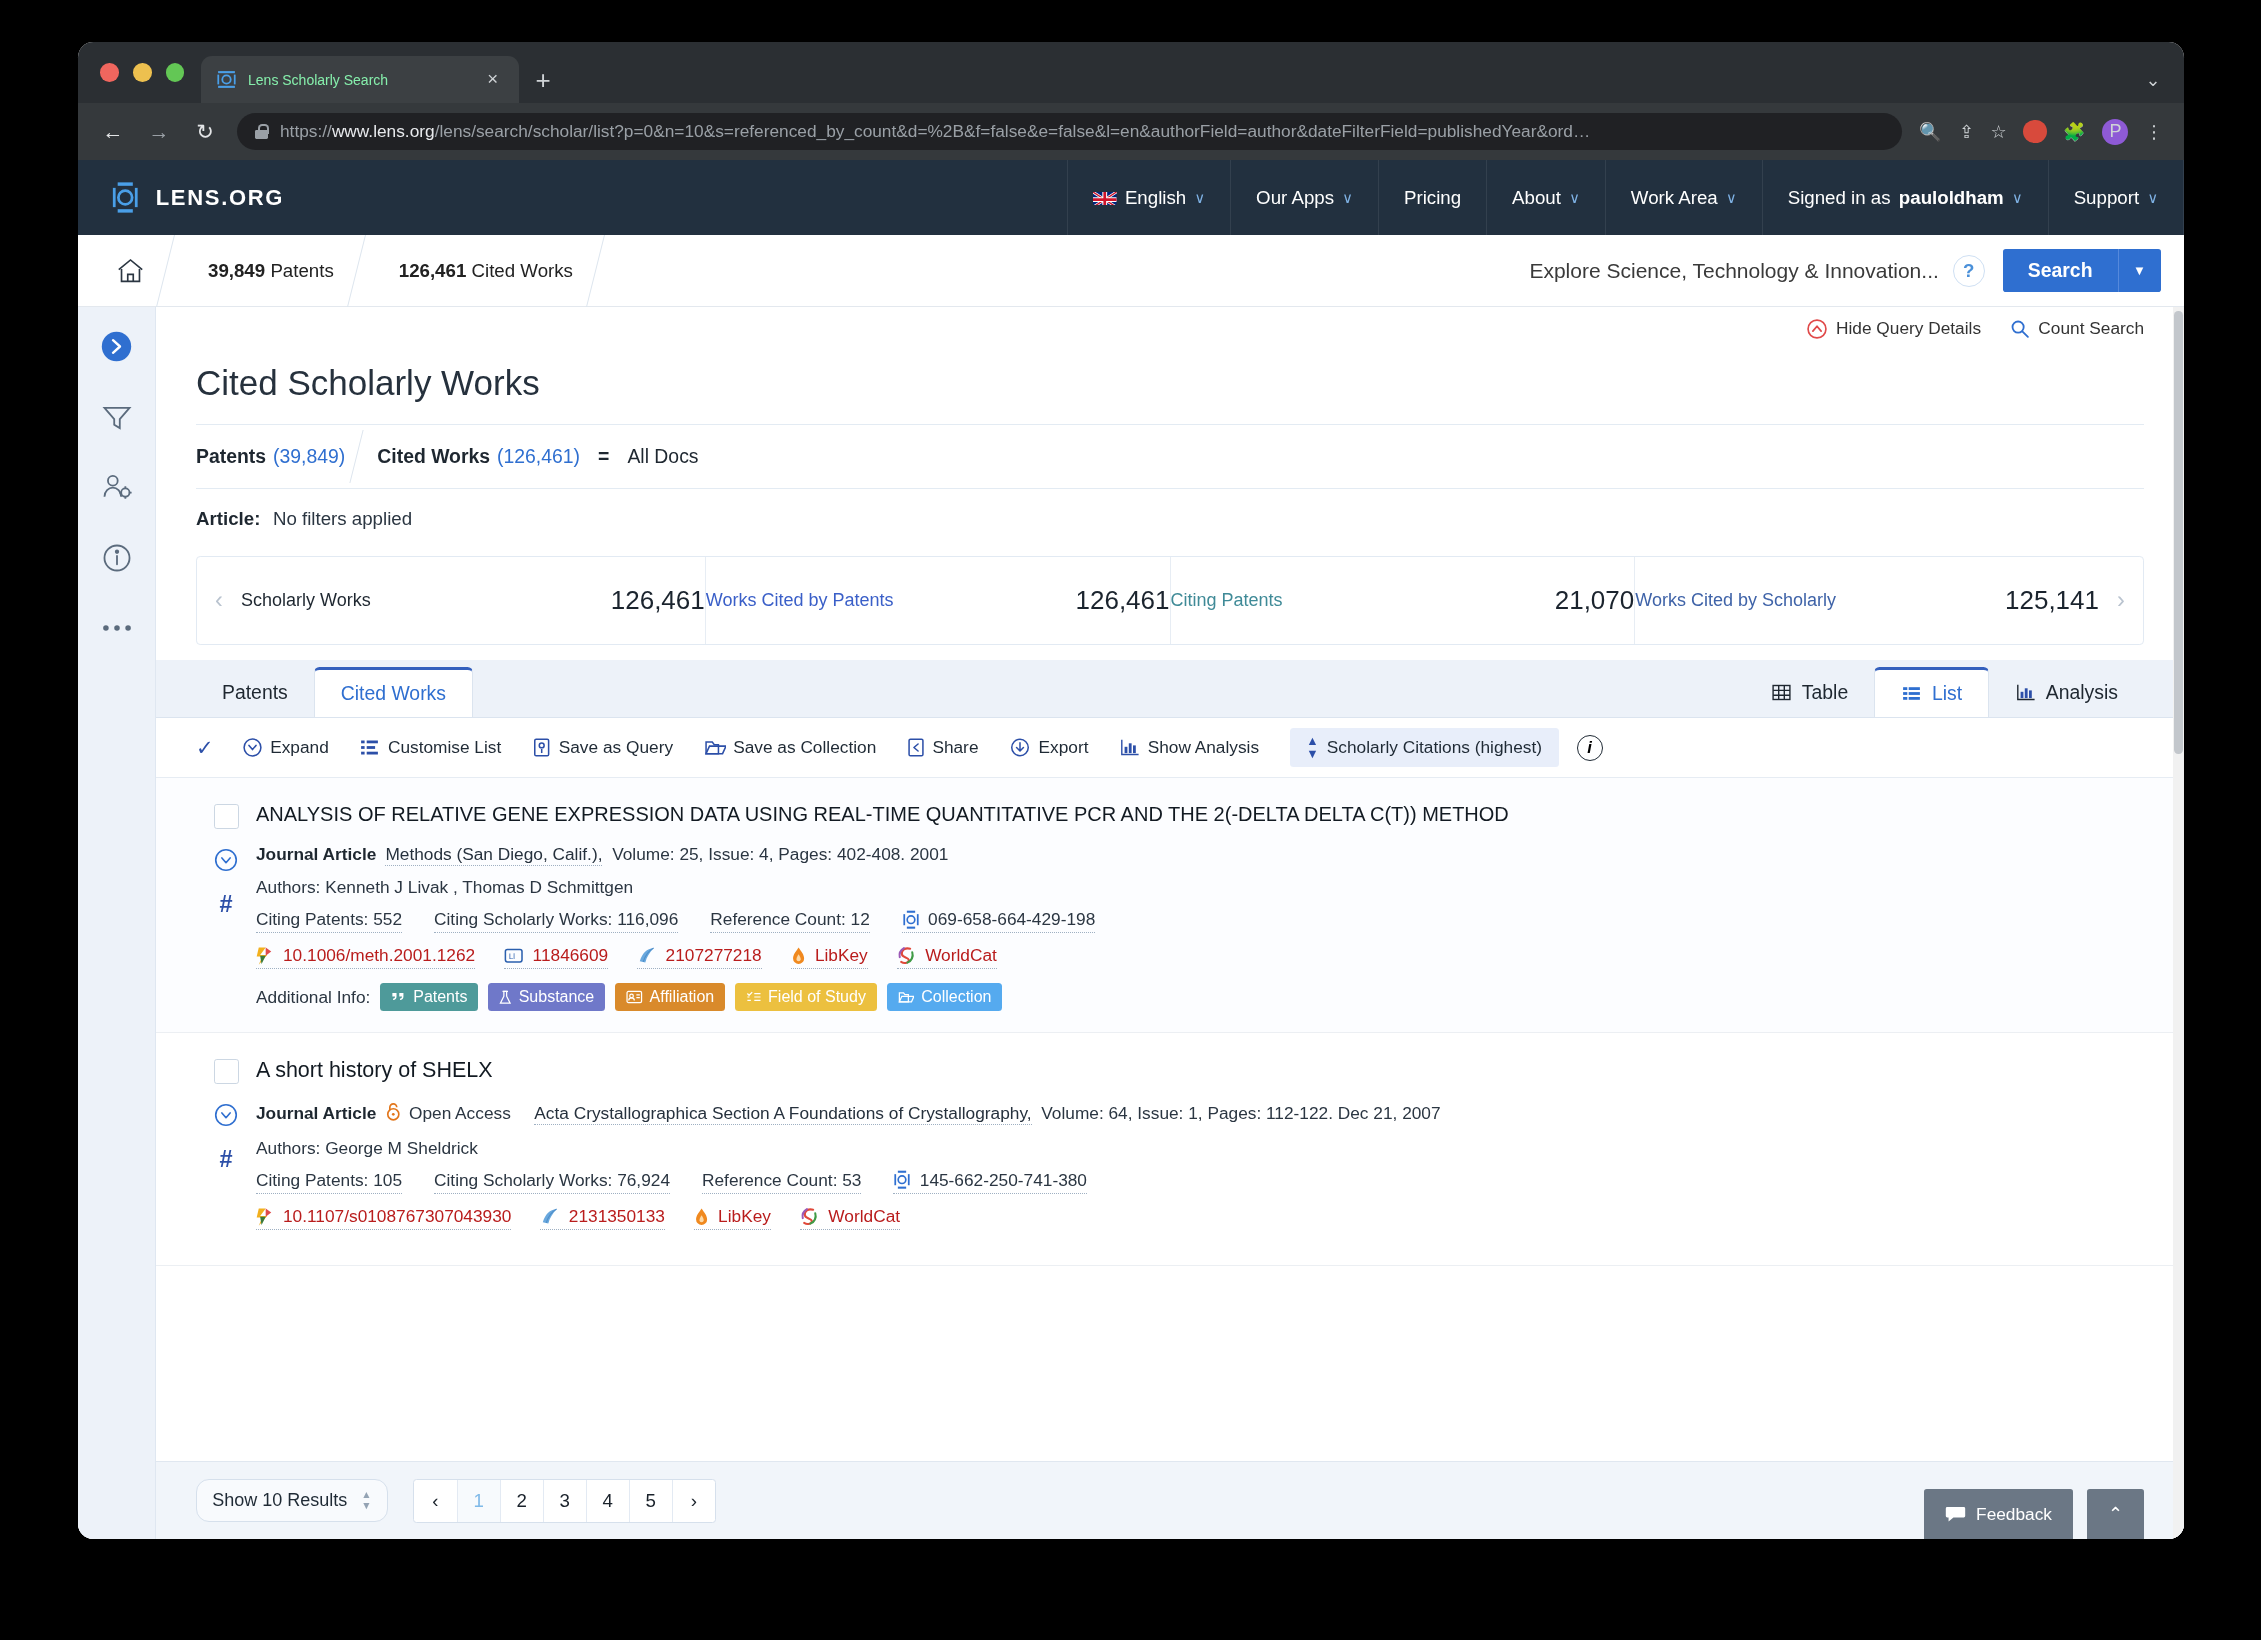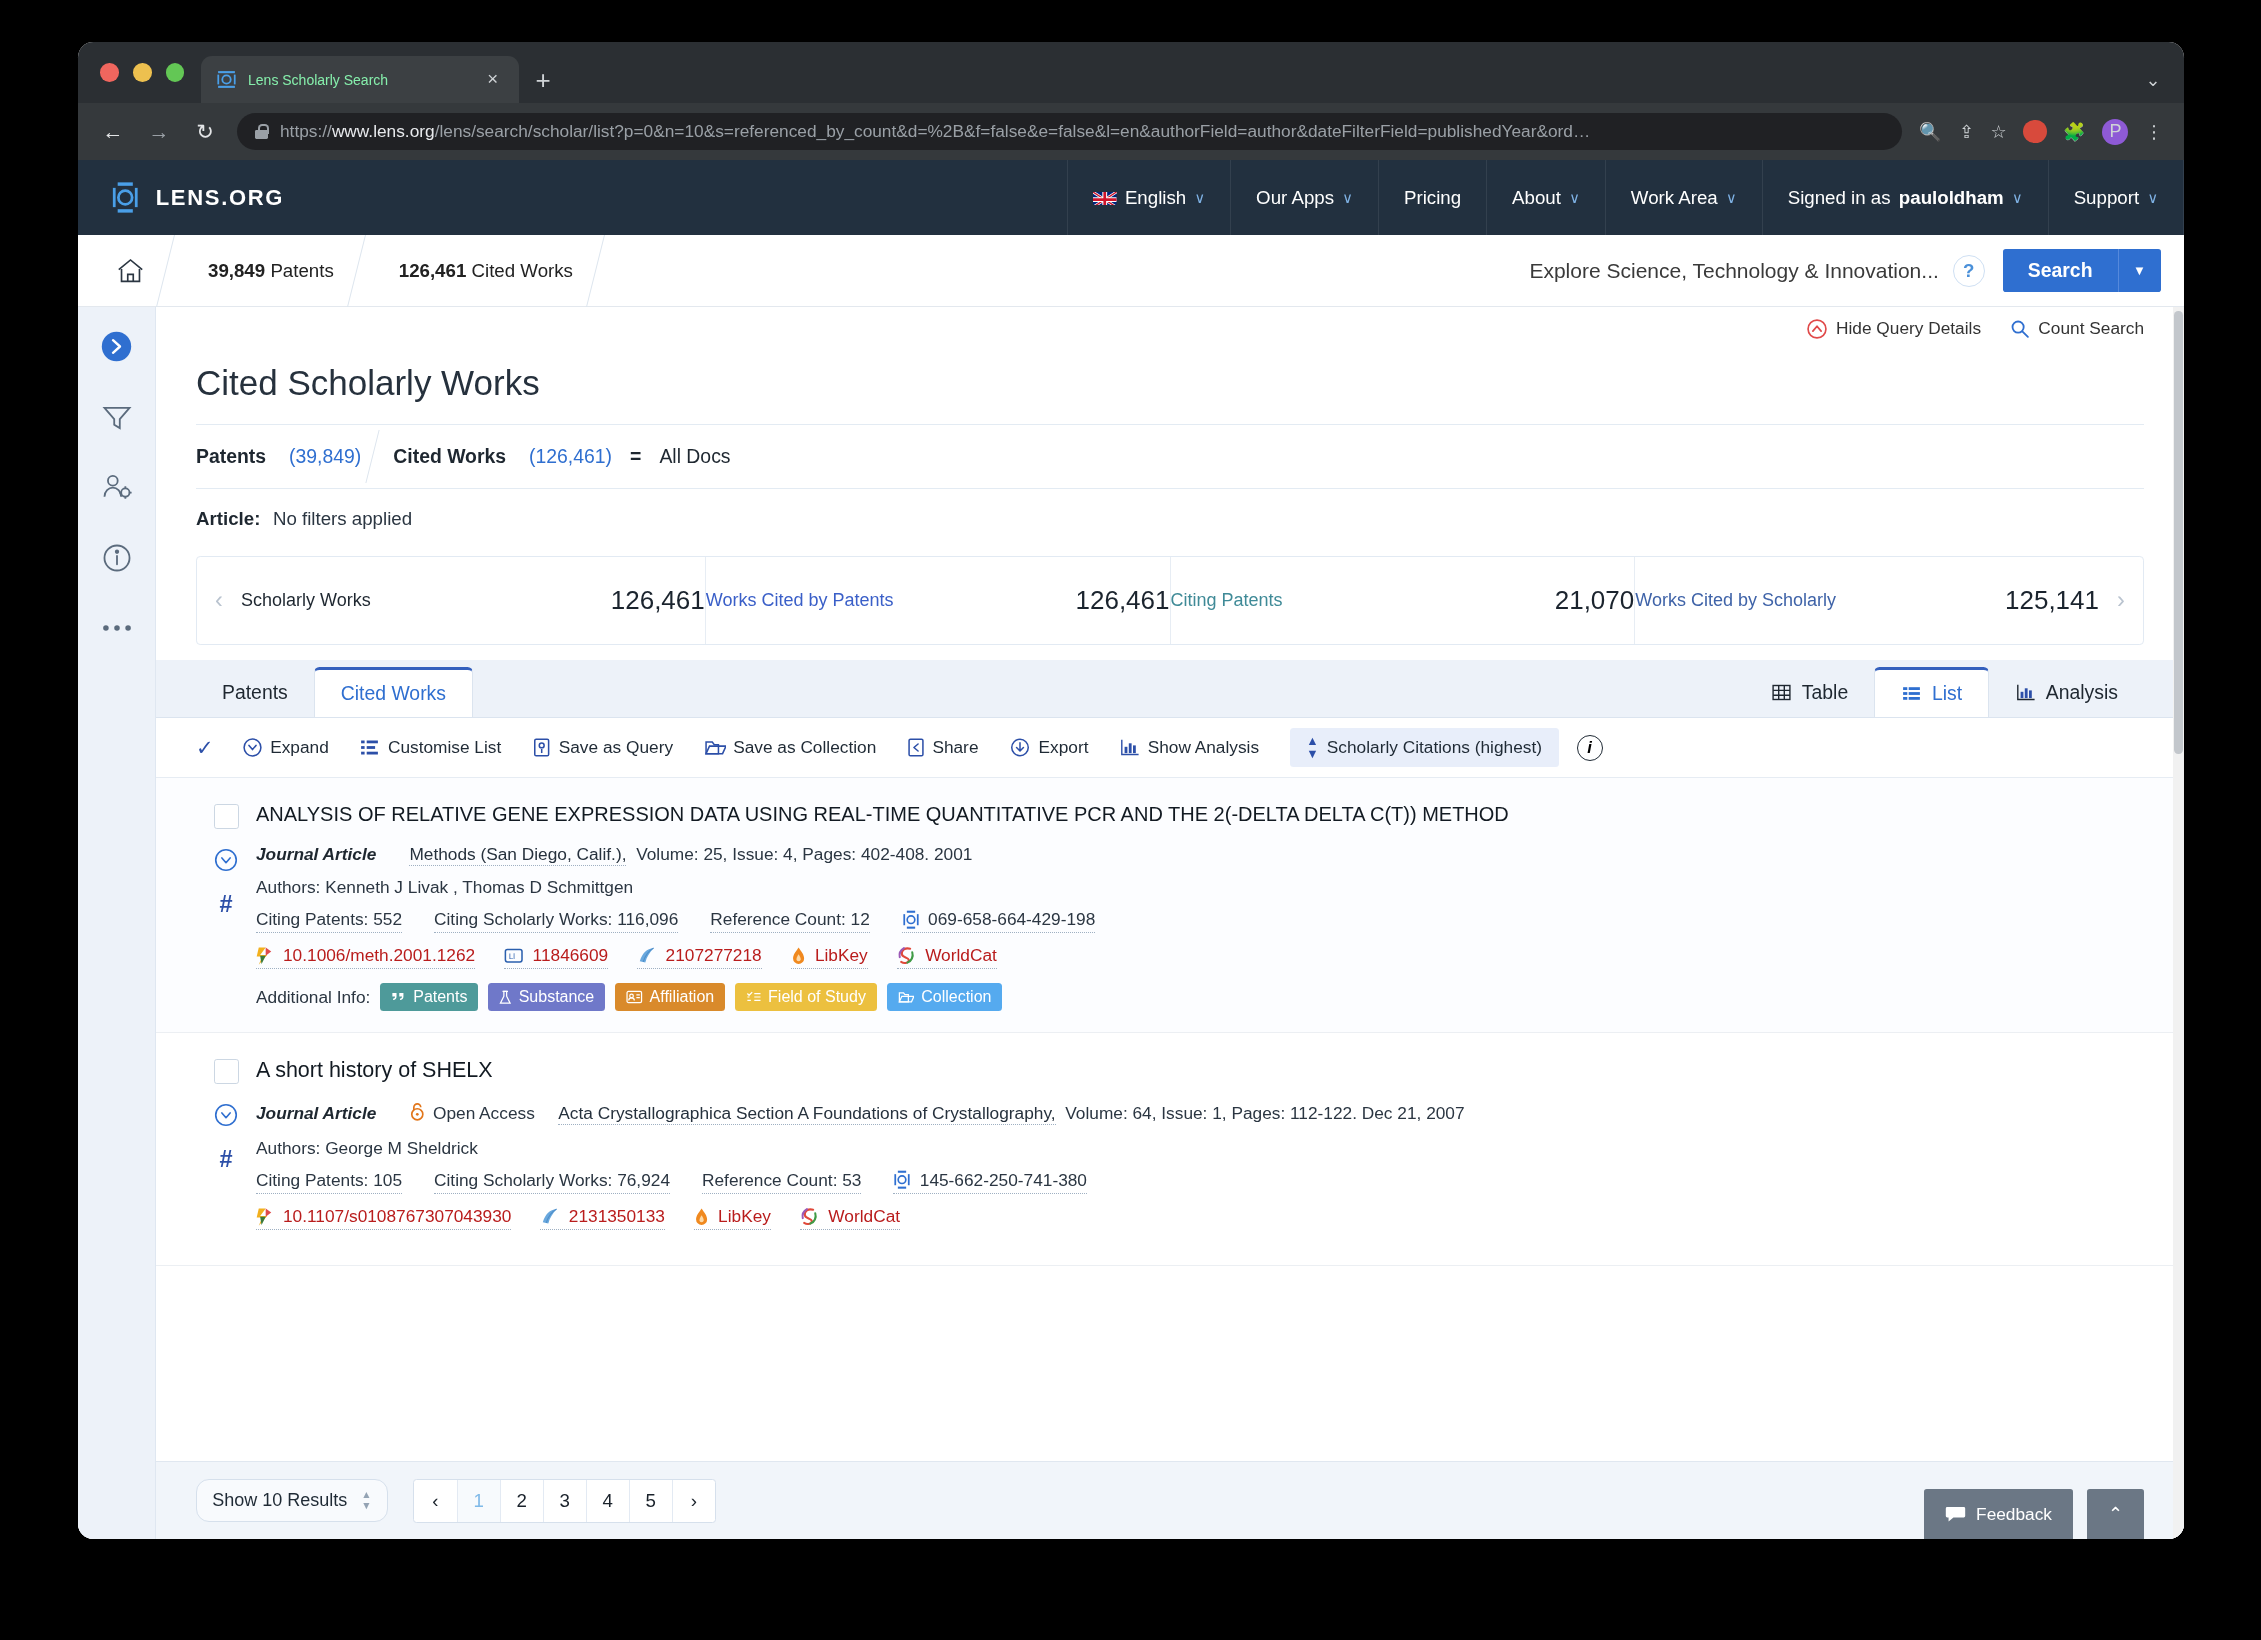--- a/index.html
+++ b/index.html
@@ -142,21 +142,21 @@
   .rail-ico.primary { color: #2f6fd0; }
   .content { flex: 1; min-width: 0; background: #fff; display: flex; flex-direction: column; position: relative; overflow: hidden; }
 
   .queryzone { padding: 0 40px; background: #fff; }
   .qdetails-row { display: flex; align-items: center; justify-content: flex-end; height: 43px; gap: 28px; }
   .qlink { display: flex; align-items: center; gap: 8.3px; font-size: 17.3px; color: #333; white-space: nowrap; }
   .page-title { font-size: 35px; color: #26313d; padding: 12.5px 0 21px; font-weight: 400; }
   .divline { height: 0.7px; background: #e3ebf3; }
   .queryrow { display: flex; align-items: center; height: 64px; font-size: 19.4px; color: #1e2730; gap: 0; }
   .q-seg { font-weight: 700; }
-  .q-num { color: #2f6fd0; font-weight: 400; margin-left: 23px; }
+  .q-num { color: #2f6fd0; font-weight: 400; margin-left: 7px; }
   .q-chev { width: 32px; height: 64px; position: relative; }
   .q-chev:before { content:""; position:absolute; left: 11px; top: 5.5px; width: 0.7px; height: 53px; background: #dde5ee; transform: skewX(-14deg); }
   .q-eq { margin: 0 18px; font-weight: 700; }
   .q-all { font-weight: 400; }
   .filterrow { display: flex; align-items: center; height: 60px; font-size: 18.7px; gap: 12.5px; }
   .filterrow .lbl { font-weight: 700; color: #1e2730; }
   .filterrow .val { color: #2b3642; }
 
   
   .statsbar {
@@ -216,21 +216,21 @@
   }
   .result.alt { background: #fff; }
   .res-gutter { width: 60px; flex: 0 0 auto; display: flex; flex-direction: column; align-items: center; gap: 18px; padding-top: 2.8px; }
   .res-check { width: 25px; height: 25px; border: 1.4px solid #ccd7e3; border-radius: 2.8px; background: #fff; }
   .res-exp { color: #2f6fd0; }
   .res-hash { color: #2c4fa8; font-size: 23.5px; font-weight: 700; line-height: 1; }
   .res-main { flex: 1; min-width: 0; }
   .res-title { font-size: 20px; color: #121a22; line-height: 1.28; margin-bottom: 16.6px; }
   .res-title.mixed { font-size: 21.5px; }
   .meta-line { display: flex; align-items: center; flex-wrap: wrap; font-size: 17.3px; color: #2b3642; gap: 0; margin-bottom: 11px; }
-  .mtype { font-weight: 700; color: #1e2730; margin-right: 33px; font-style: italic; }
+  .mtype { font-weight: 700; color: #1e2730; margin-right: 9px; }
   .oa { display: flex; align-items: center; gap: 7px; color: #2b3642; margin-right: 23.5px; }
   .oa-ico { color: #e2761b; font-size: 18px; font-weight: 700; }
   .jlink { color: #26313d; border-bottom: 0.7px dotted #9fb0c2; margin-right: 9.7px; }
   .mrest { color: #2b3642; }
   .authors { font-size: 17.3px; color: #2b3642; margin-bottom: 11px; }
   .counts { display: flex; align-items: center; flex-wrap: wrap; gap: 32px; font-size: 17.3px; margin-bottom: 12.5px; }
   .count { color: #2b3642; border-bottom: 0.7px dotted #9fb0c2; padding-bottom: 2.1px; }
   .count.with-ico { display: flex; align-items: center; gap: 8.3px; border-bottom: 0.7px dotted #9fb0c2; }
   .idrow { display: flex; align-items: center; flex-wrap: wrap; gap: 29px; font-size: 17.3px; margin-bottom: 14px; }
   .idchip { display: flex; align-items: center; gap: 9px; color: #b91c1c; border-bottom: 0.7px dotted #9fb0c2; padding-bottom: 2.1px; }

